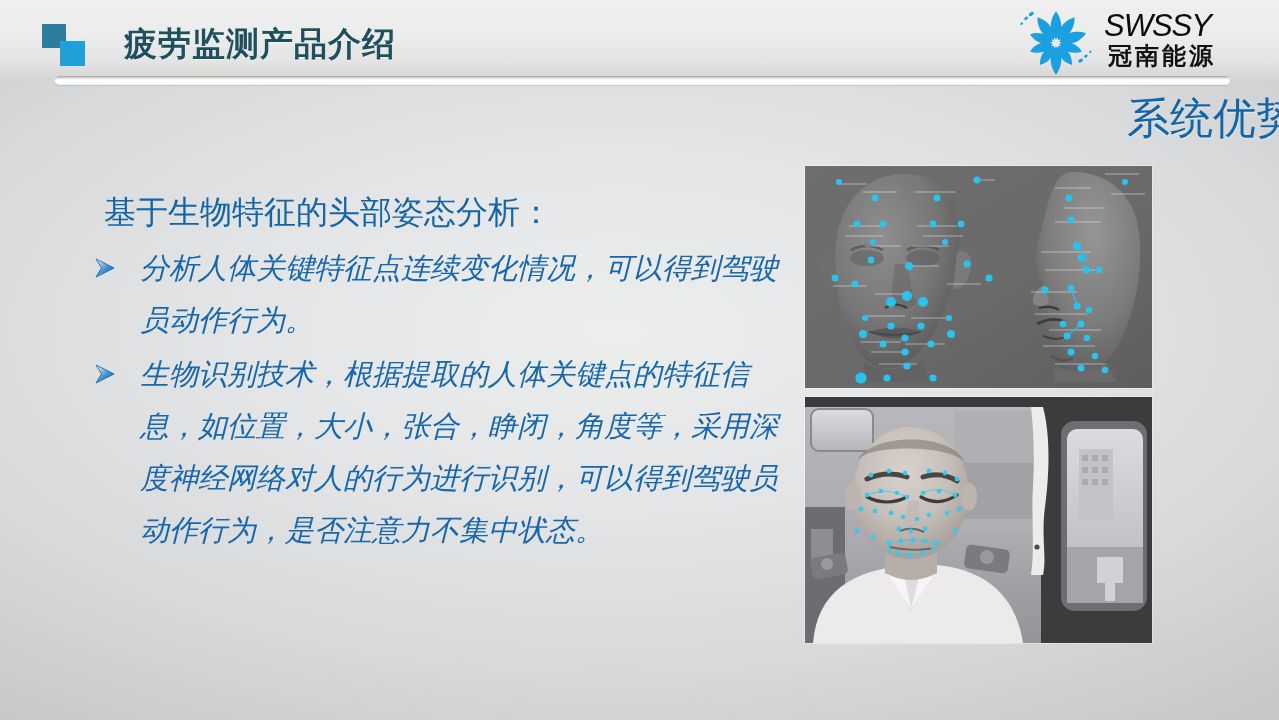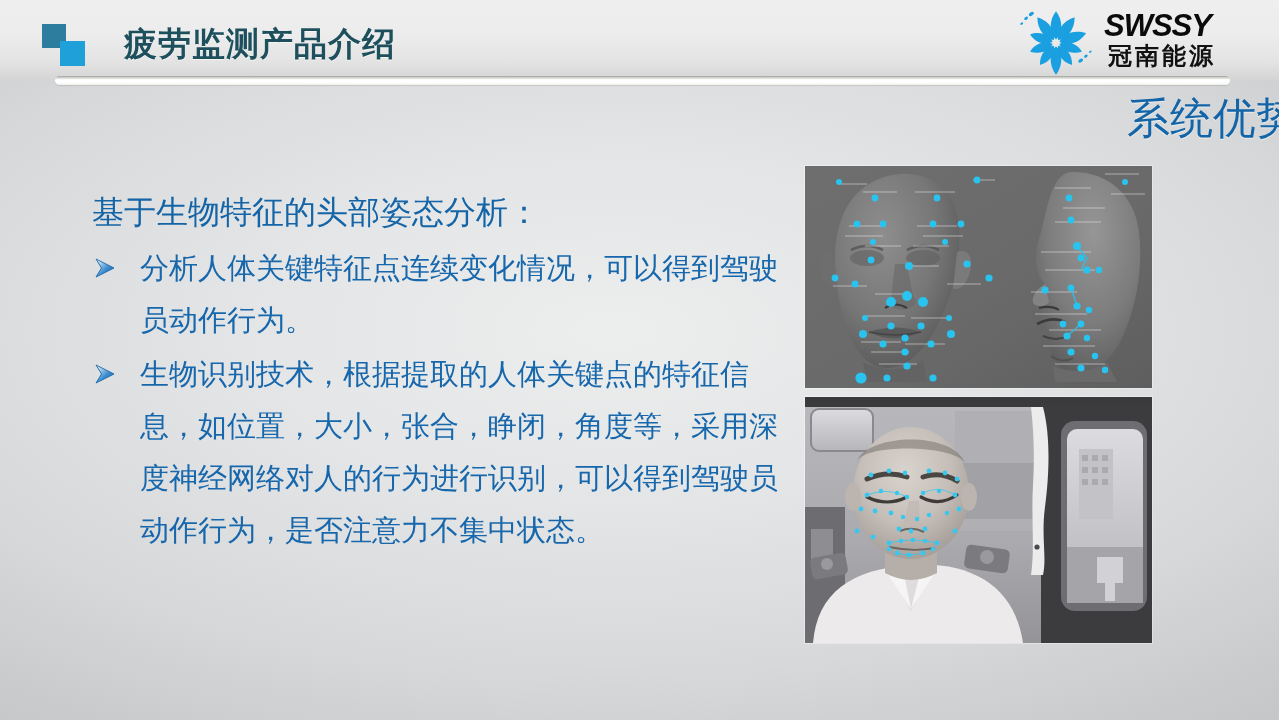--- a/index.html
+++ b/index.html
@@ -37,51 +37,51 @@
     position:absolute;left:55px;top:76px;width:1175px;height:9px;
     border-radius:5px;
     background:linear-gradient(180deg,#9b9b97 0%,#c9c9c4 14%,#ffffff 42%,#ffffff 70%,#efefea 100%);
     box-shadow:0 1px 1px rgba(0,0,0,0.10);
   }
   
   .logo{position:absolute;right:12px;top:4px;width:255px;height:72px;}
   .logo-mark{position:absolute;left:0;top:2px;width:88px;height:70px;}
   .logo-text{
     position:absolute;left:92px;top:6px;
-    font-size:31px;font-weight:bold;font-style:italic;color:#0b0b0b;
+    font-size:31px;font-weight:normal;font-style:italic;color:#0b0b0b;
     letter-spacing:-1px;line-height:1;
   }
   .logo-sub{
     position:absolute;left:96px;top:40px;
     font-size:24px;font-weight:bold;color:#111;letter-spacing:3px;line-height:1;
   }
   
   .slide-title{
     position:absolute;left:0;top:90px;width:1279px;text-align:right;
     font-size:43px;font-weight:normal;color:#1465a7;
     text-shadow:0 1px 1px rgba(255,255,255,.6);
     margin-left:20px;
   }
   
   .body-col{position:absolute;left:92px;top:192px;width:690px;color:#1465a7;}
   .lead{
-    font-size:32px;line-height:1.25;color:#1465a7;margin:0 0 10px 0;
+    font-size:32px;line-height:1.25;color:#1465a7;margin:0 0 10px 12px;
     white-space:nowrap;
   }
   .bullets{margin:0;padding:0;list-style:none;}
   .bullet{
     position:relative;padding-left:48px;font-size:29px;line-height:52px;
     color:#1767ac;margin-bottom:2px;
   }
   .bullet .arrow{
     position:absolute;left:52px;top:0;width:30px;height:52px;
     display:flex;align-items:center;
     margin-left:-52px;
   }
-  .bullet .txt{display:block;}
+  .bullet .txt{display:block;font-style:italic;}
   
   .pic{
     position:absolute;overflow:hidden;background:#777;
     box-shadow:0 0 0 1px rgba(255,255,255,.35);
   }
   #pic-face{left:805px;top:166px;width:347px;height:222px;}
   #pic-driver{left:805px;top:397px;width:347px;height:246px;}
   .pic svg{display:block;width:100%;height:100%;}
 </style>
 </head>

